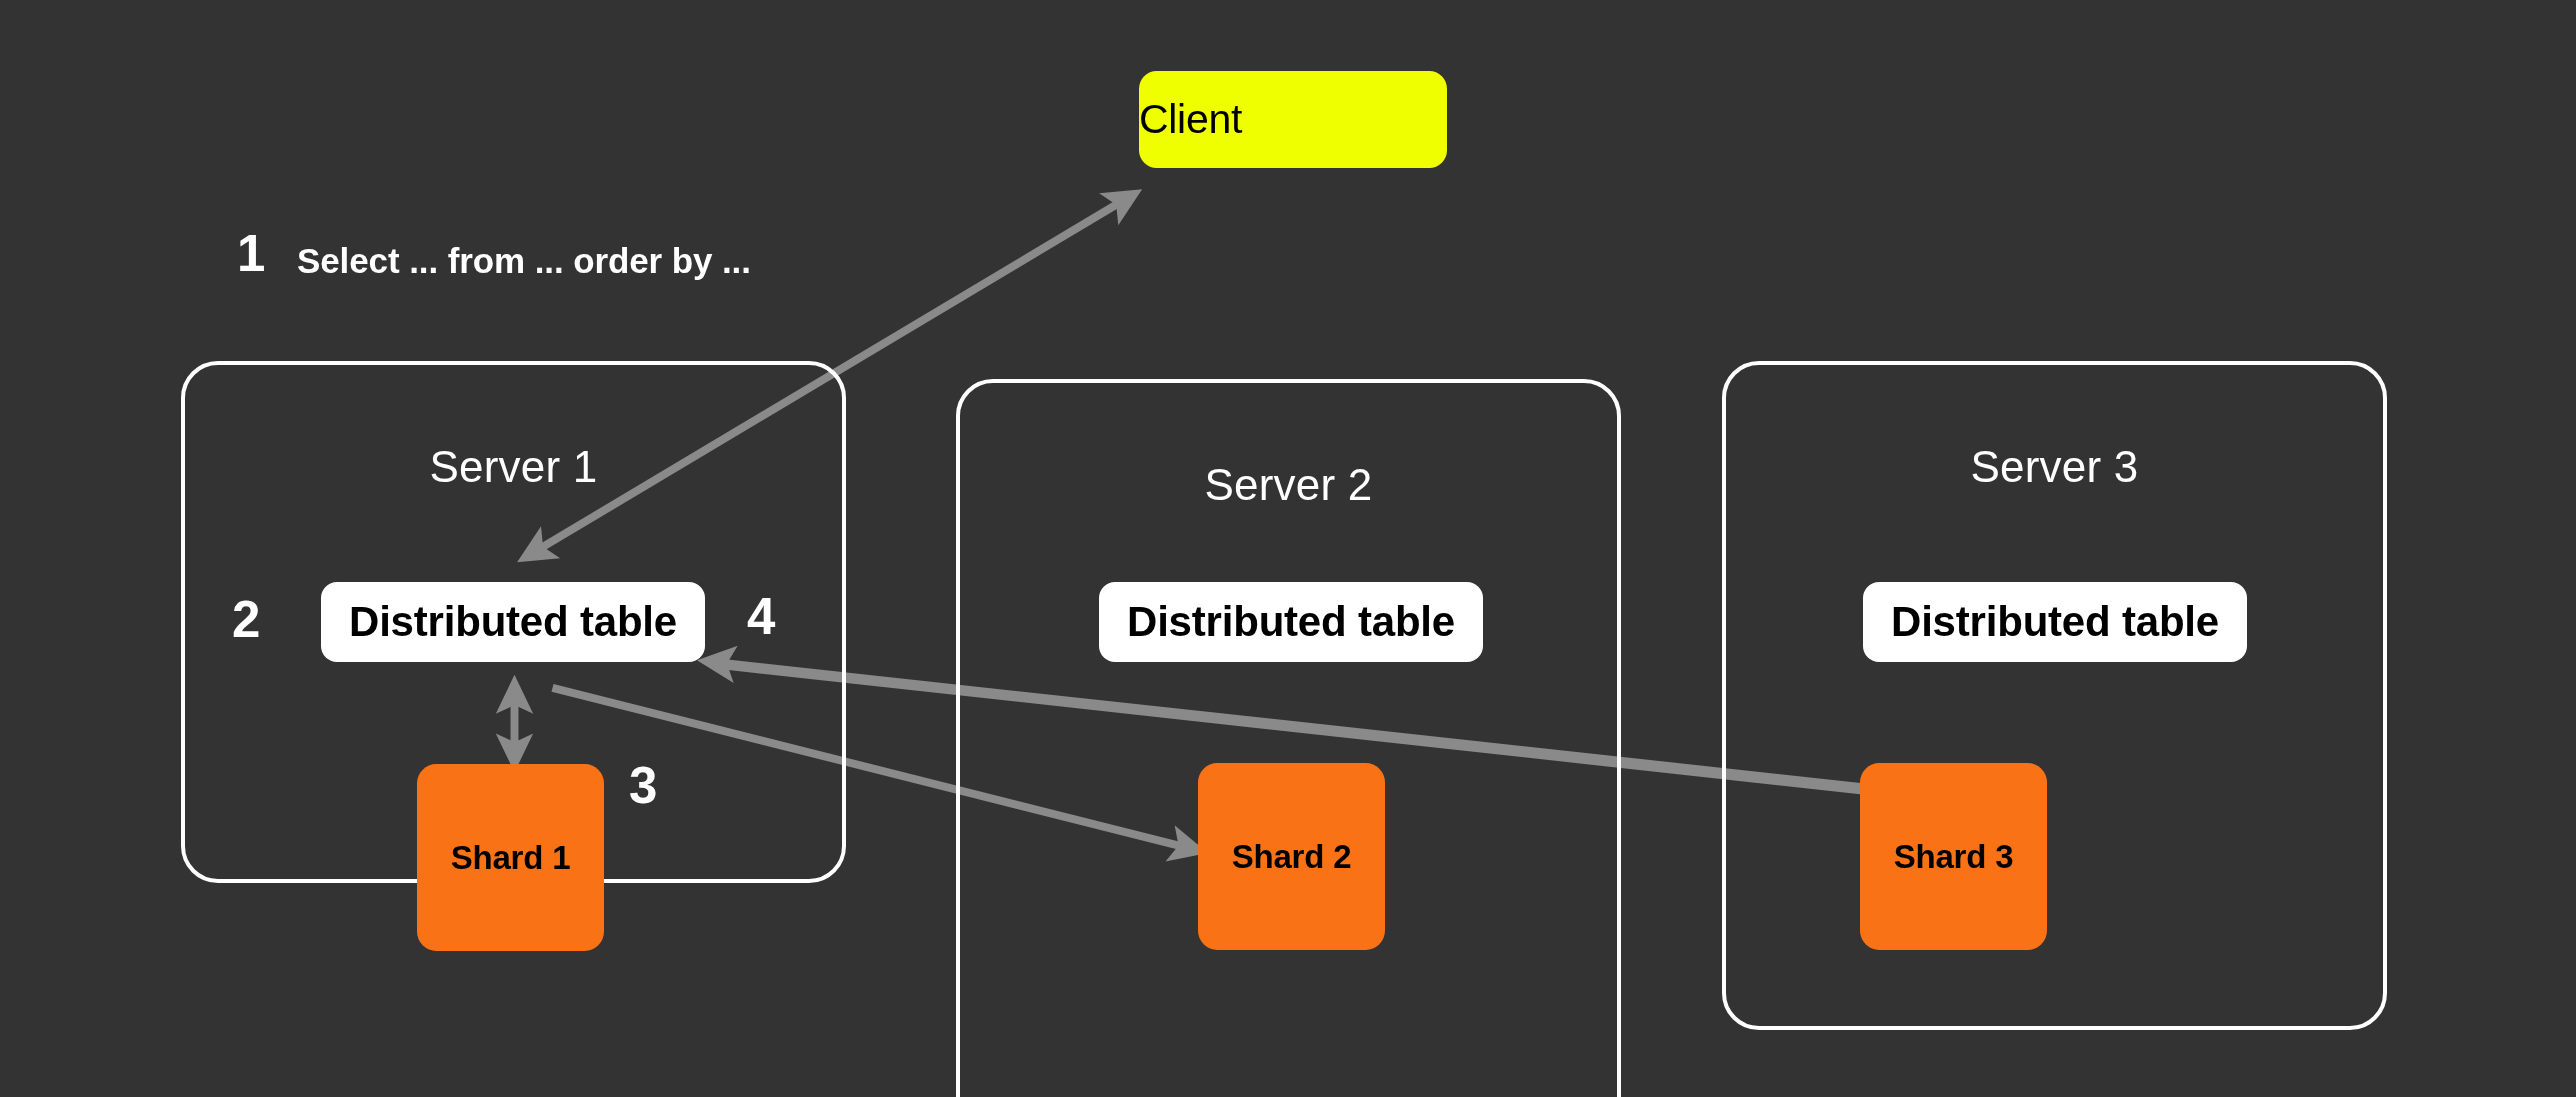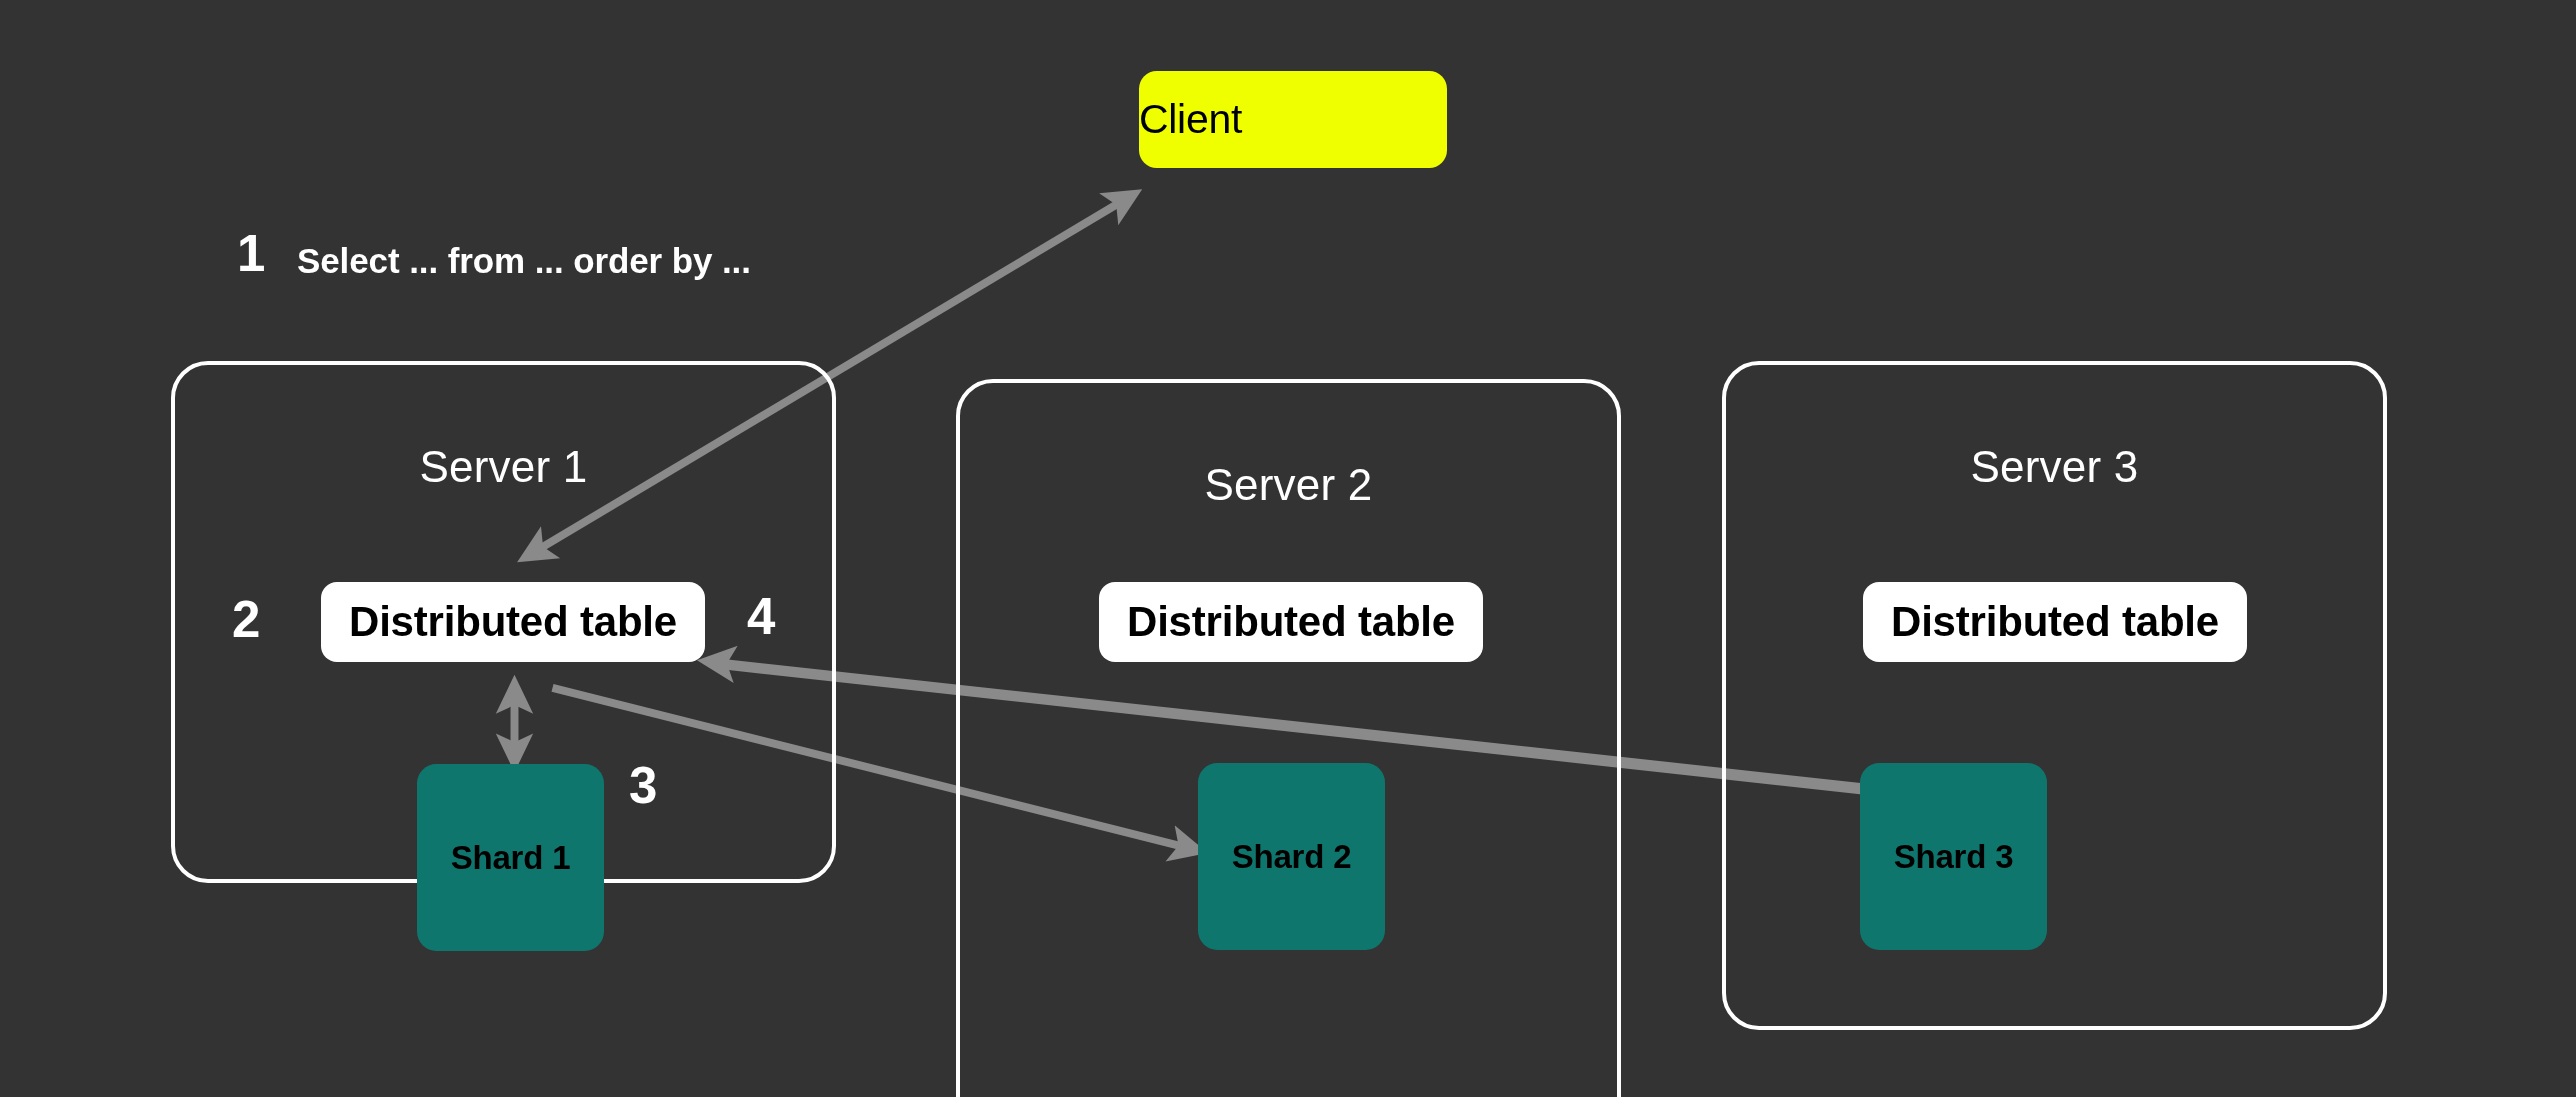--- a/index.html
+++ b/index.html
@@ -73,21 +73,21 @@
     align-items: center;
     justify-content: center;
     white-space: nowrap;
     z-index: 6;
   }
 
   
   .shard-box {
     position: absolute;
     box-sizing: border-box;
-    background: #0f766e;
+    background: #f97316;
     border-radius: 19.4px;
     color: #000000;
     font-size: 33px;
     font-weight: 700;
     letter-spacing: -0.2px;
     display: flex;
     align-items: center;
     justify-content: center;
     white-space: nowrap;
     z-index: 6;
@@ -166,21 +166,21 @@
     <line x1="2190" y1="895" x2="805" y2="750" stroke="#8A8A8A" stroke-width="0"></line>
   </svg>
 
   <div id="client-box" style="left:1139px; top:71px; width:308px; height:97px;">
     <span>Client</span>
   </div>
 
   <div class="step-number" style="left:237px; top:228px; font-size:51px;">1</div>
   <div id="query-caption" style="left:297px; top:243px;">Select ... from ... order by ...</div>
 
-  <div class="server-panel" style="left:171px; top:361px; width:665px; height:522px;">
+  <div class="server-panel" style="left:181px; top:361px; width:665px; height:522px;">
     <div class="server-title">Server 1</div>
   </div>
 
   <div class="step-number" style="left:232px; top:594px; font-size:51px;">2</div>
 
   <div class="dist-table" style="left:321px; top:582px; width:384px; height:80px;">
     <span>Distributed table</span>
   </div>
 
   <div class="step-number" style="left:629px; top:760px; font-size:51px;">3</div>

